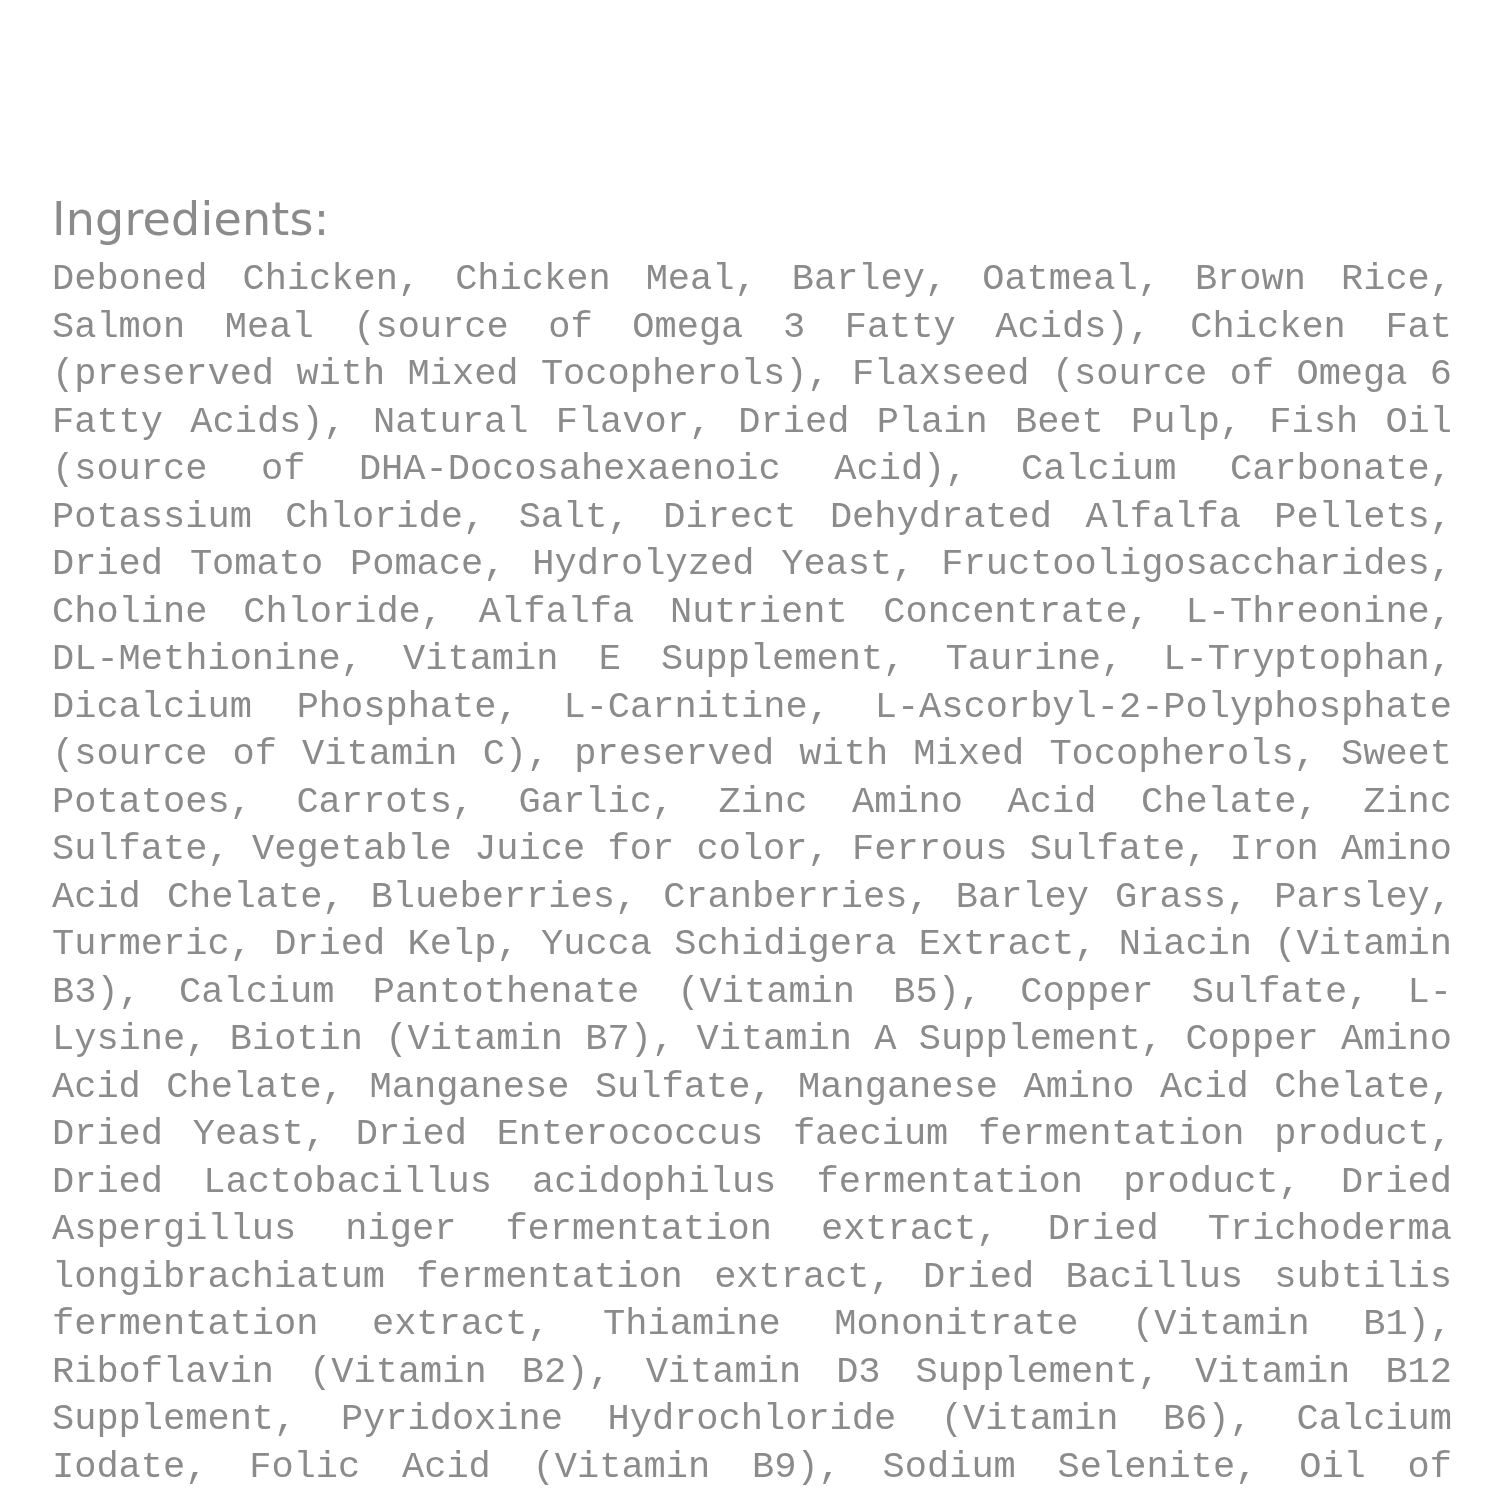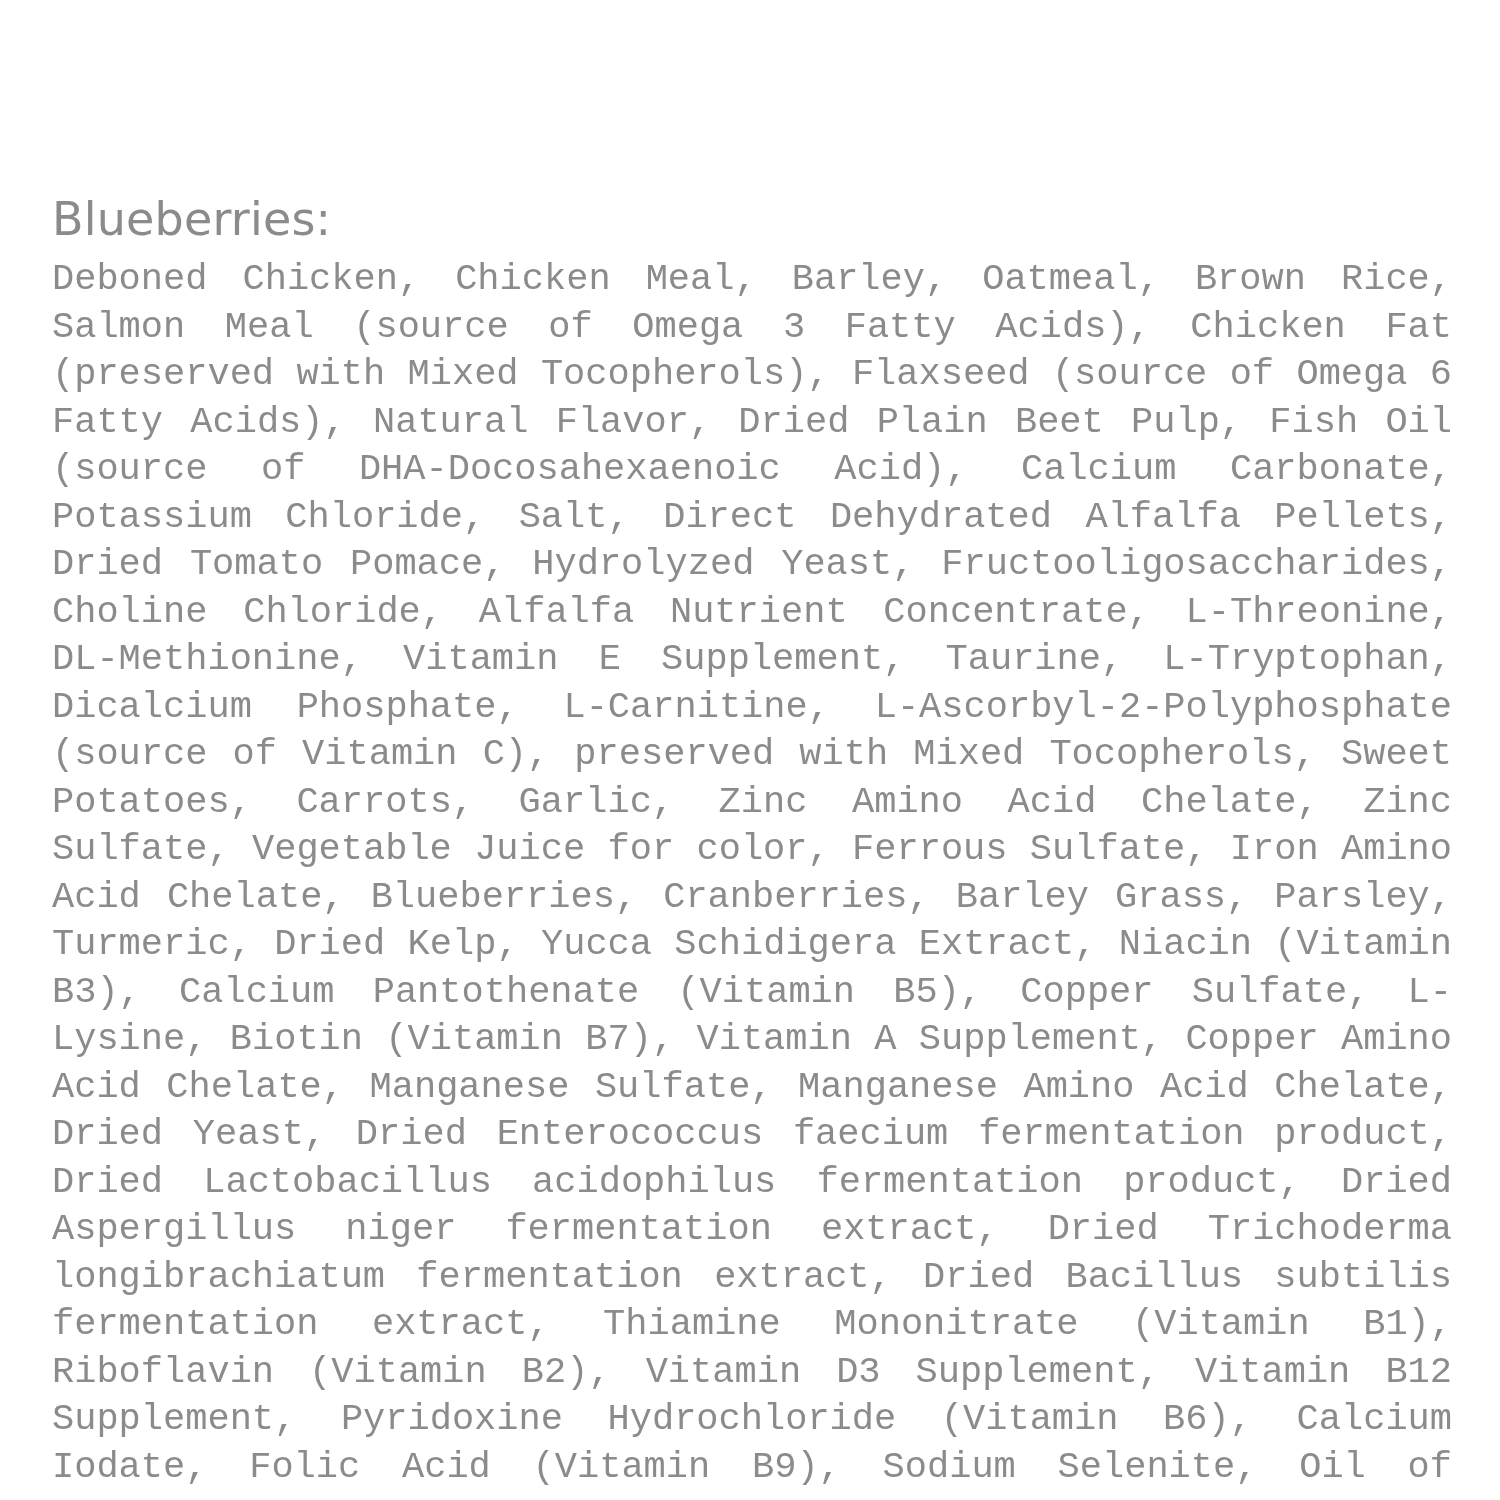--- a/index.html
+++ b/index.html
@@ -50,16 +50,16 @@
     word-spacing: 0px;
     hyphens: none;
   }
   
 </style>
 </head>
 <body>
 
 <div class="panel">
   <div class="content">
-    <h1 class="heading">Blueberries:</h1>
+    <h1 class="heading">Ingredients:</h1>
     <p class="ingredients-body">Deboned Chicken, Chicken Meal, Barley, Oatmeal, Brown Rice, Salmon Meal (source of Omega 3 Fatty Acids), Chicken Fat (preserved with Mixed Tocopherols), Flaxseed (source of Omega 6 Fatty Acids), Natural Flavor, Dried Plain Beet Pulp, Fish Oil (source of DHA-Docosahexaenoic Acid), Calcium Carbonate, Potassium Chloride, Salt, Direct Dehydrated Alfalfa Pellets, Dried Tomato Pomace, Hydrolyzed Yeast, Fructooligosaccharides, Choline Chloride, Alfalfa Nutrient Concentrate, L-Threonine, DL-Methionine, Vitamin E Supplement, Taurine, L-Tryptophan, Dicalcium Phosphate, L-Carnitine, L-Ascorbyl-2-Polyphosphate (source of Vitamin C), preserved with Mixed Tocopherols, Sweet Potatoes, Carrots, Garlic, Zinc Amino Acid Chelate, Zinc Sulfate, Vegetable Juice for color, Ferrous Sulfate, Iron Amino Acid Chelate, Blueberries, Cranberries, Barley Grass, Parsley, Turmeric, Dried Kelp, Yucca Schidigera Extract, Niacin (Vitamin B3), Calcium Pantothenate (Vitamin B5), Copper Sulfate, L-Lysine, Biotin (Vitamin B7), Vitamin A Supplement, Copper Amino Acid Chelate, Manganese Sulfate, Manganese Amino Acid Chelate, Dried Yeast, Dried Enterococcus faecium fermentation product, Dried Lactobacillus acidophilus fermentation product, Dried Aspergillus niger fermentation extract, Dried Trichoderma longibrachiatum fermentation extract, Dried Bacillus subtilis fermentation extract, Thiamine Mononitrate (Vitamin B1), Riboflavin (Vitamin B2), Vitamin D3 Supplement, Vitamin B12 Supplement, Pyridoxine Hydrochloride (Vitamin B6), Calcium Iodate, Folic Acid (Vitamin B9), Sodium Selenite, Oil of Rosemary.</p>
   </div>
 </div>
 
 </body></html>

